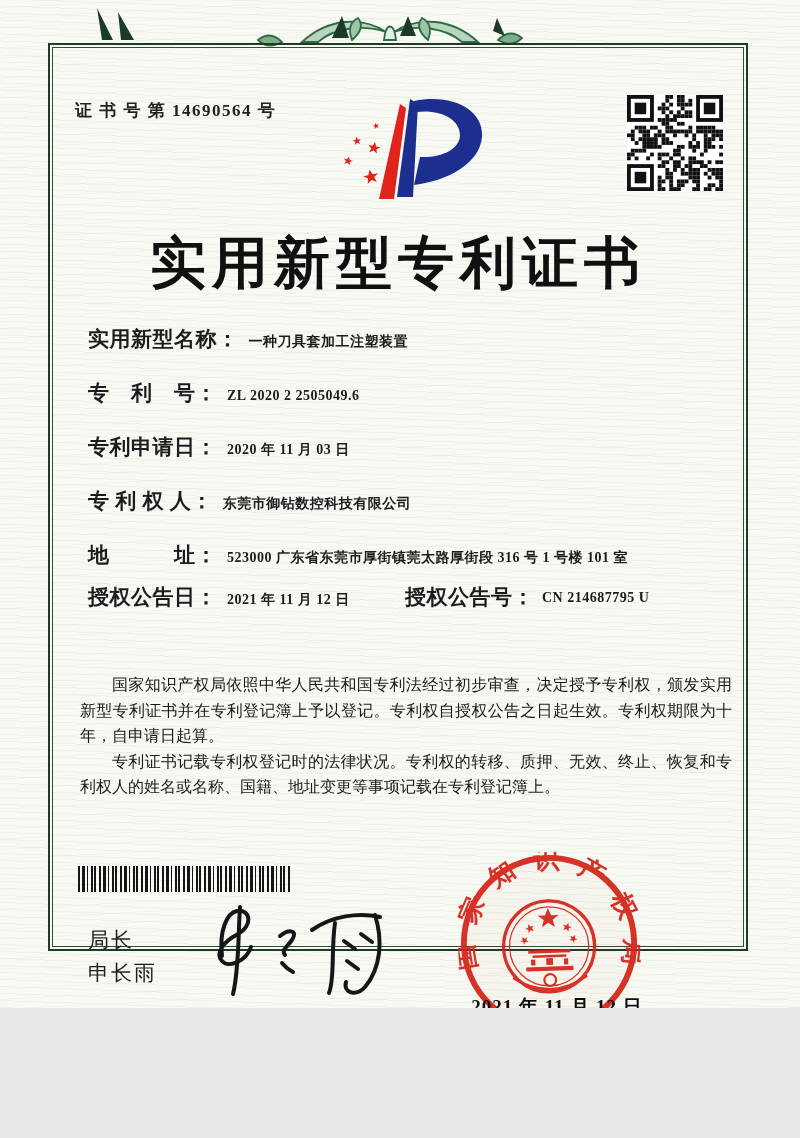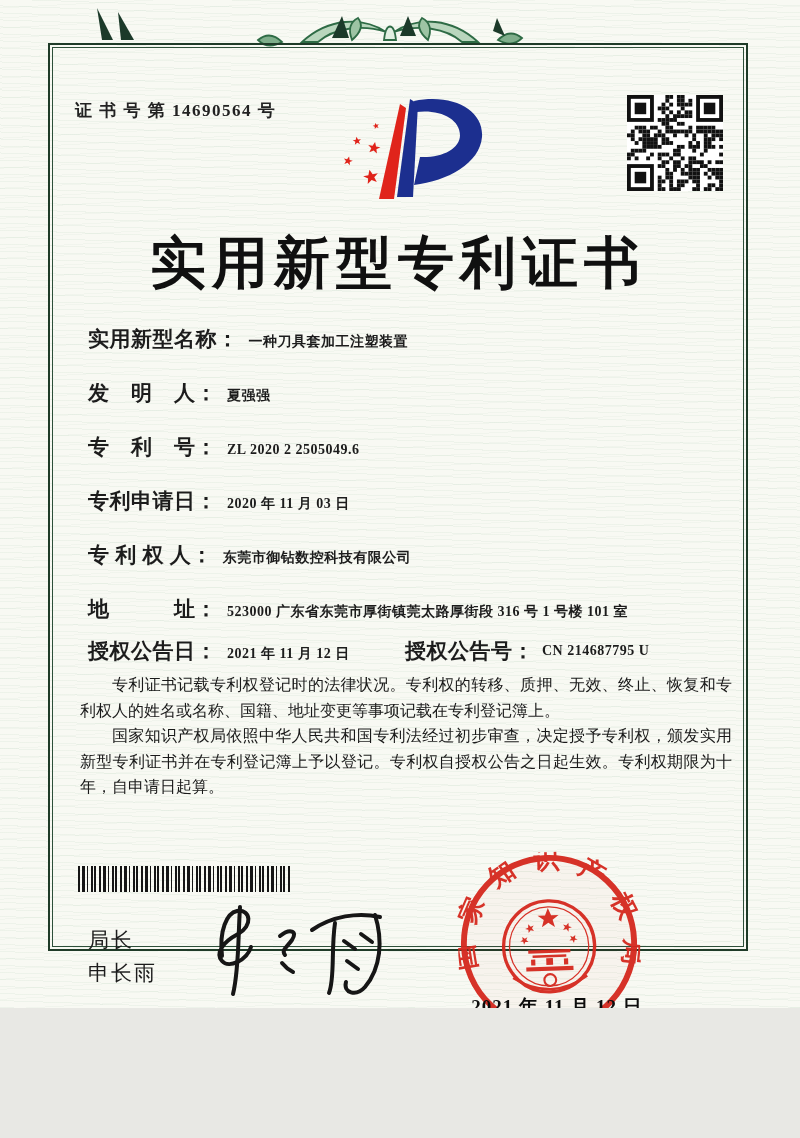--- a/index.html
+++ b/index.html
@@ -24,21 +24,21 @@
   .title{
     position:absolute;left:48px;right:52px;top:226px;text-align:center;
     font-size:56px;font-weight:700;letter-spacing:6px;color:#101010;
   }
   .fields{position:absolute;left:88px;top:325px;width:634px;}
   .frow{display:flex;align-items:baseline;margin-bottom:24px;position:relative;}
   .flabel{flex:none;font-size:21px;font-weight:700;letter-spacing:.5px;margin-right:10px;white-space:nowrap;}
   .fvalue{font-size:14px;font-weight:600;letter-spacing:.5px;line-height:26px;}
   .frow.addr{margin-bottom:12px;}
   .frow.addr .fvalue{max-width:465px;}
-  .pair2{position:absolute;left:317px;top:0;display:flex;align-items:center;}
+  .pair2{position:absolute;left:317px;top:0;display:flex;align-items:flex-end;}
   .pair2 .flabel{margin-right:8px;}
   .paragraphs{position:absolute;left:80px;top:672px;width:652px;}
   .paragraphs p{margin:0;text-indent:2em;font-size:16px;line-height:25.5px;font-weight:500;
     color:#191919;text-align:justify;}
   .barcode{
     position:absolute;left:78px;top:866px;width:214px;height:26px;
     background:repeating-linear-gradient(90deg,
       #151515 0 2px, transparent 2px 4px,
       #151515 4px 7px, transparent 7px 9px,
       #151515 9px 10px, transparent 10px 13px,
@@ -341,24 +341,20 @@
     </svg>
 
   <div class="title">实用新型专利证书</div>
 
   <div class="fields">
     <div class="frow">
       <span class="flabel">实用新型名称：</span>
       <span class="fvalue">一种刀具套加工注塑装置</span>
     </div>
     <div class="frow">
-      <span class="flabel">发　明　人：</span>
-      <span class="fvalue">夏强强</span>
-    </div>
-    <div class="frow">
       <span class="flabel">专　利　号：</span>
       <span class="fvalue">ZL 2020 2 2505049.6</span>
     </div>
     <div class="frow">
       <span class="flabel">专利申请日：</span>
       <span class="fvalue">2020 年 11 月 03 日</span>
     </div>
     <div class="frow">
       <span class="flabel">专 利 权 人：</span>
       <span class="fvalue">东莞市御钻数控科技有限公司</span>
@@ -371,22 +367,22 @@
       <span class="flabel">授权公告日：</span>
       <span class="fvalue">2021 年 11 月 12 日</span>
       <span class="pair2">
         <span class="flabel">授权公告号：</span>
         <span class="fvalue">CN 214687795 U</span>
       </span>
     </div>
   </div>
 
   <div class="paragraphs">
+    <p>国家知识产权局依照中华人民共和国专利法经过初步审查，决定授予专利权，颁发实用新型专利证书并在专利登记簿上予以登记。专利权自授权公告之日起生效。专利权期限为十年，自申请日起算。</p>
     <p>专利证书记载专利权登记时的法律状况。专利权的转移、质押、无效、终止、恢复和专利权人的姓名或名称、国籍、地址变更等事项记载在专利登记簿上。</p>
-    <p>国家知识产权局依照中华人民共和国专利法经过初步审查，决定授予专利权，颁发实用新型专利证书并在专利登记簿上予以登记。专利权自授权公告之日起生效。专利权期限为十年，自申请日起算。</p>
   </div>
 
   <div class="barcode"></div>
 
   <div class="director">
     <div>局长</div>
     <div>申长雨</div>
   </div>
 
   <svg class="signature" viewBox="0 0 215 102">

